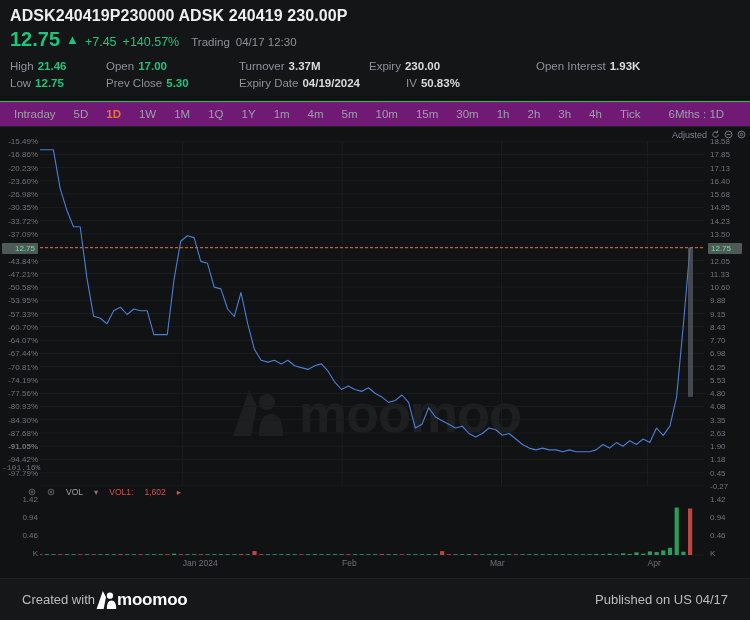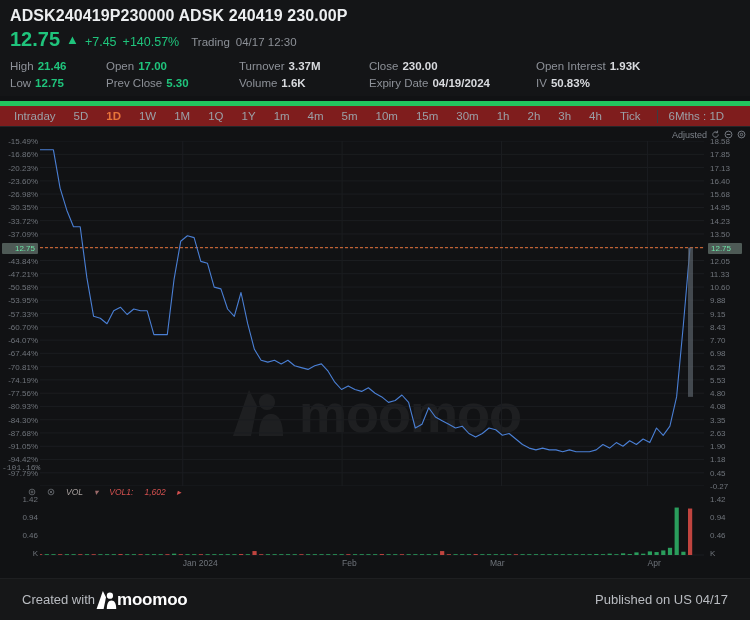--- a/index.html
+++ b/index.html
@@ -28,22 +28,22 @@
   .stats-row { display: flex; line-height: 17px; }
   .stat { font-size: 11.5px; color: #8d9198; white-space: nowrap; }
   .stat b { color: #d8dade; font-weight: bold; margin-left: 4px; }
   .stat b.pos { color: #1fc47c; }
   .c1 { width: 96px; } .c2 { width: 133px; } .c3 { width: 130px; } .c4 { width: 167px; } .c5 { width: auto; }
 
   
   .tabbar {
     display: flex; align-items: center;
     height: 26px; margin-top: 5px;
-    border-top: 5px solid #22c55e; border-bottom: 1px solid #242629;
-    background: #7f1d1d; padding: 0 8px;
+    border-top: 1px solid #22c55e; border-bottom: 1px solid #242629;
+    background: #701a75; padding: 0 8px;
     font-size: 11.5px; color: #9ba0a7;
   }
   .tab { padding: 0 9px; line-height: 24px; white-space: nowrap; cursor: pointer; }
   .tab.first { padding-left: 6px; }
   .tab.active { color: #e8743a; font-weight: bold; }
   .tab-divider { width: 1px; height: 13px; background: #3a3d42; margin: 0 7px; }
   .tab-range { padding: 0 4px; line-height: 24px; white-space: nowrap; }
 
   
   .chart-wrap { position: relative; width: 750px; height: 443px; background: #111214; }
@@ -69,21 +69,21 @@
     border-radius: 1px; white-space: nowrap;
   }
   .cur-tag.left { left: 2px; width: 36px; text-align: right; }
   .cur-tag.right { left: 708px; width: 34px; text-align: left; }
 
   .xlab { position: absolute; font-size: 8.5px; color: #6f747b; white-space: nowrap; }
 
   .vol-head {
     position: absolute; left: 28px; top: 360px;
     display: flex; align-items: center; gap: 11px;
-    font-size: 8.5px; color: #9b6a6a; z-index: 5; font-style: italic;
+    font-size: 8.5px; color: #9b6a6a; z-index: 5;
   }
   .vol-head .vtxt { color: #a8a09e; }
   .vol-head .vred { color: #d4504f; }
   .vico { width: 8px; height: 8px; display: block; opacity: .75; }
 
   .watermark {
     position: absolute; left: 50%; top: 255px; transform: translateX(-50%);
     display: flex; align-items: center; gap: 14px;
     opacity: .055; pointer-events: none; user-select: none;
   }
@@ -116,27 +116,26 @@
       <span class="chg">+140.57%</span>
       <span class="trading-state">Trading</span>
       <span class="trading-time">04/17 12:30</span>
     </div>
 
     <div class="stats">
       <div class="stats-row">
         <div class="stat c1"><span>High</span><b class="pos">21.46</b></div>
         <div class="stat c2"><span>Open</span><b class="pos">17.00</b></div>
         <div class="stat c3"><span>Turnover</span><b>3.37M</b></div>
-        <div class="stat c4"><span>Close</span><b>230.00</b></div>
+        <div class="stat c4"><span>Expiry</span><b>230.00</b></div>
         <div class="stat c5"><span>Open Interest</span><b>1.93K</b></div>
       </div>
       <div class="stats-row">
         <div class="stat c1"><span>Low</span><b class="pos">12.75</b></div>
         <div class="stat c2"><span>Prev Close</span><b class="pos">5.30</b></div>
-        <div class="stat c3"><span>Volume</span><b>1.6K</b></div>
         <div class="stat c4"><span>Expiry Date</span><b>04/19/2024</b></div>
         <div class="stat c5"><span>IV</span><b>50.83%</b></div>
       </div>
     </div>
   </div>
 
   <div class="tabbar" id="tabbar">
       <div class="tab first">Intraday</div>
       <div class="tab">5D</div>
       <div class="tab active">1D</div>
@@ -202,21 +201,21 @@
         <div class="yl" style="top: 182.592px;">-57.33%</div>
         <div class="yl" style="top: 195.769px;">-60.70%</div>
         <div class="yl" style="top: 209.13px;">-64.07%</div>
         <div class="yl" style="top: 222.308px;">-67.44%</div>
         <div class="yl" style="top: 235.668px;">-70.81%</div>
         <div class="yl" style="top: 248.846px;">-74.19%</div>
         <div class="yl" style="top: 262.207px;">-77.56%</div>
         <div class="yl" style="top: 275.385px;">-80.93%</div>
         <div class="yl" style="top: 288.745px;">-84.30%</div>
         <div class="yl" style="top: 301.923px;">-87.68%</div>
-        <div class="yl" style="top: 315.284px;">-91.05%</div>
+        <div class="yl" style="top: 315.284px; font-weight: bold;">-91.05%</div>
         <div class="yl" style="top: 328.462px;">-94.42%</div>
         <div class="yl" style="top: 341.822px;">-97.79%</div>
         <div class="yl" style="top: 336px; font-family: Liberation Mono, monospace;">-101.16%</div>
         <div class="cur-tag left" style="top: 115.703px;">12.75</div>
       </div>
     <div id="axis-right-host">
         <div class="yr" style="top: 10px;">18.58</div>
         <div class="yr" style="top: 23.3607px;">17.85</div>
         <div class="yr" style="top: 36.5385px;">17.13</div>
         <div class="yr" style="top: 49.8992px;">16.40</div>

